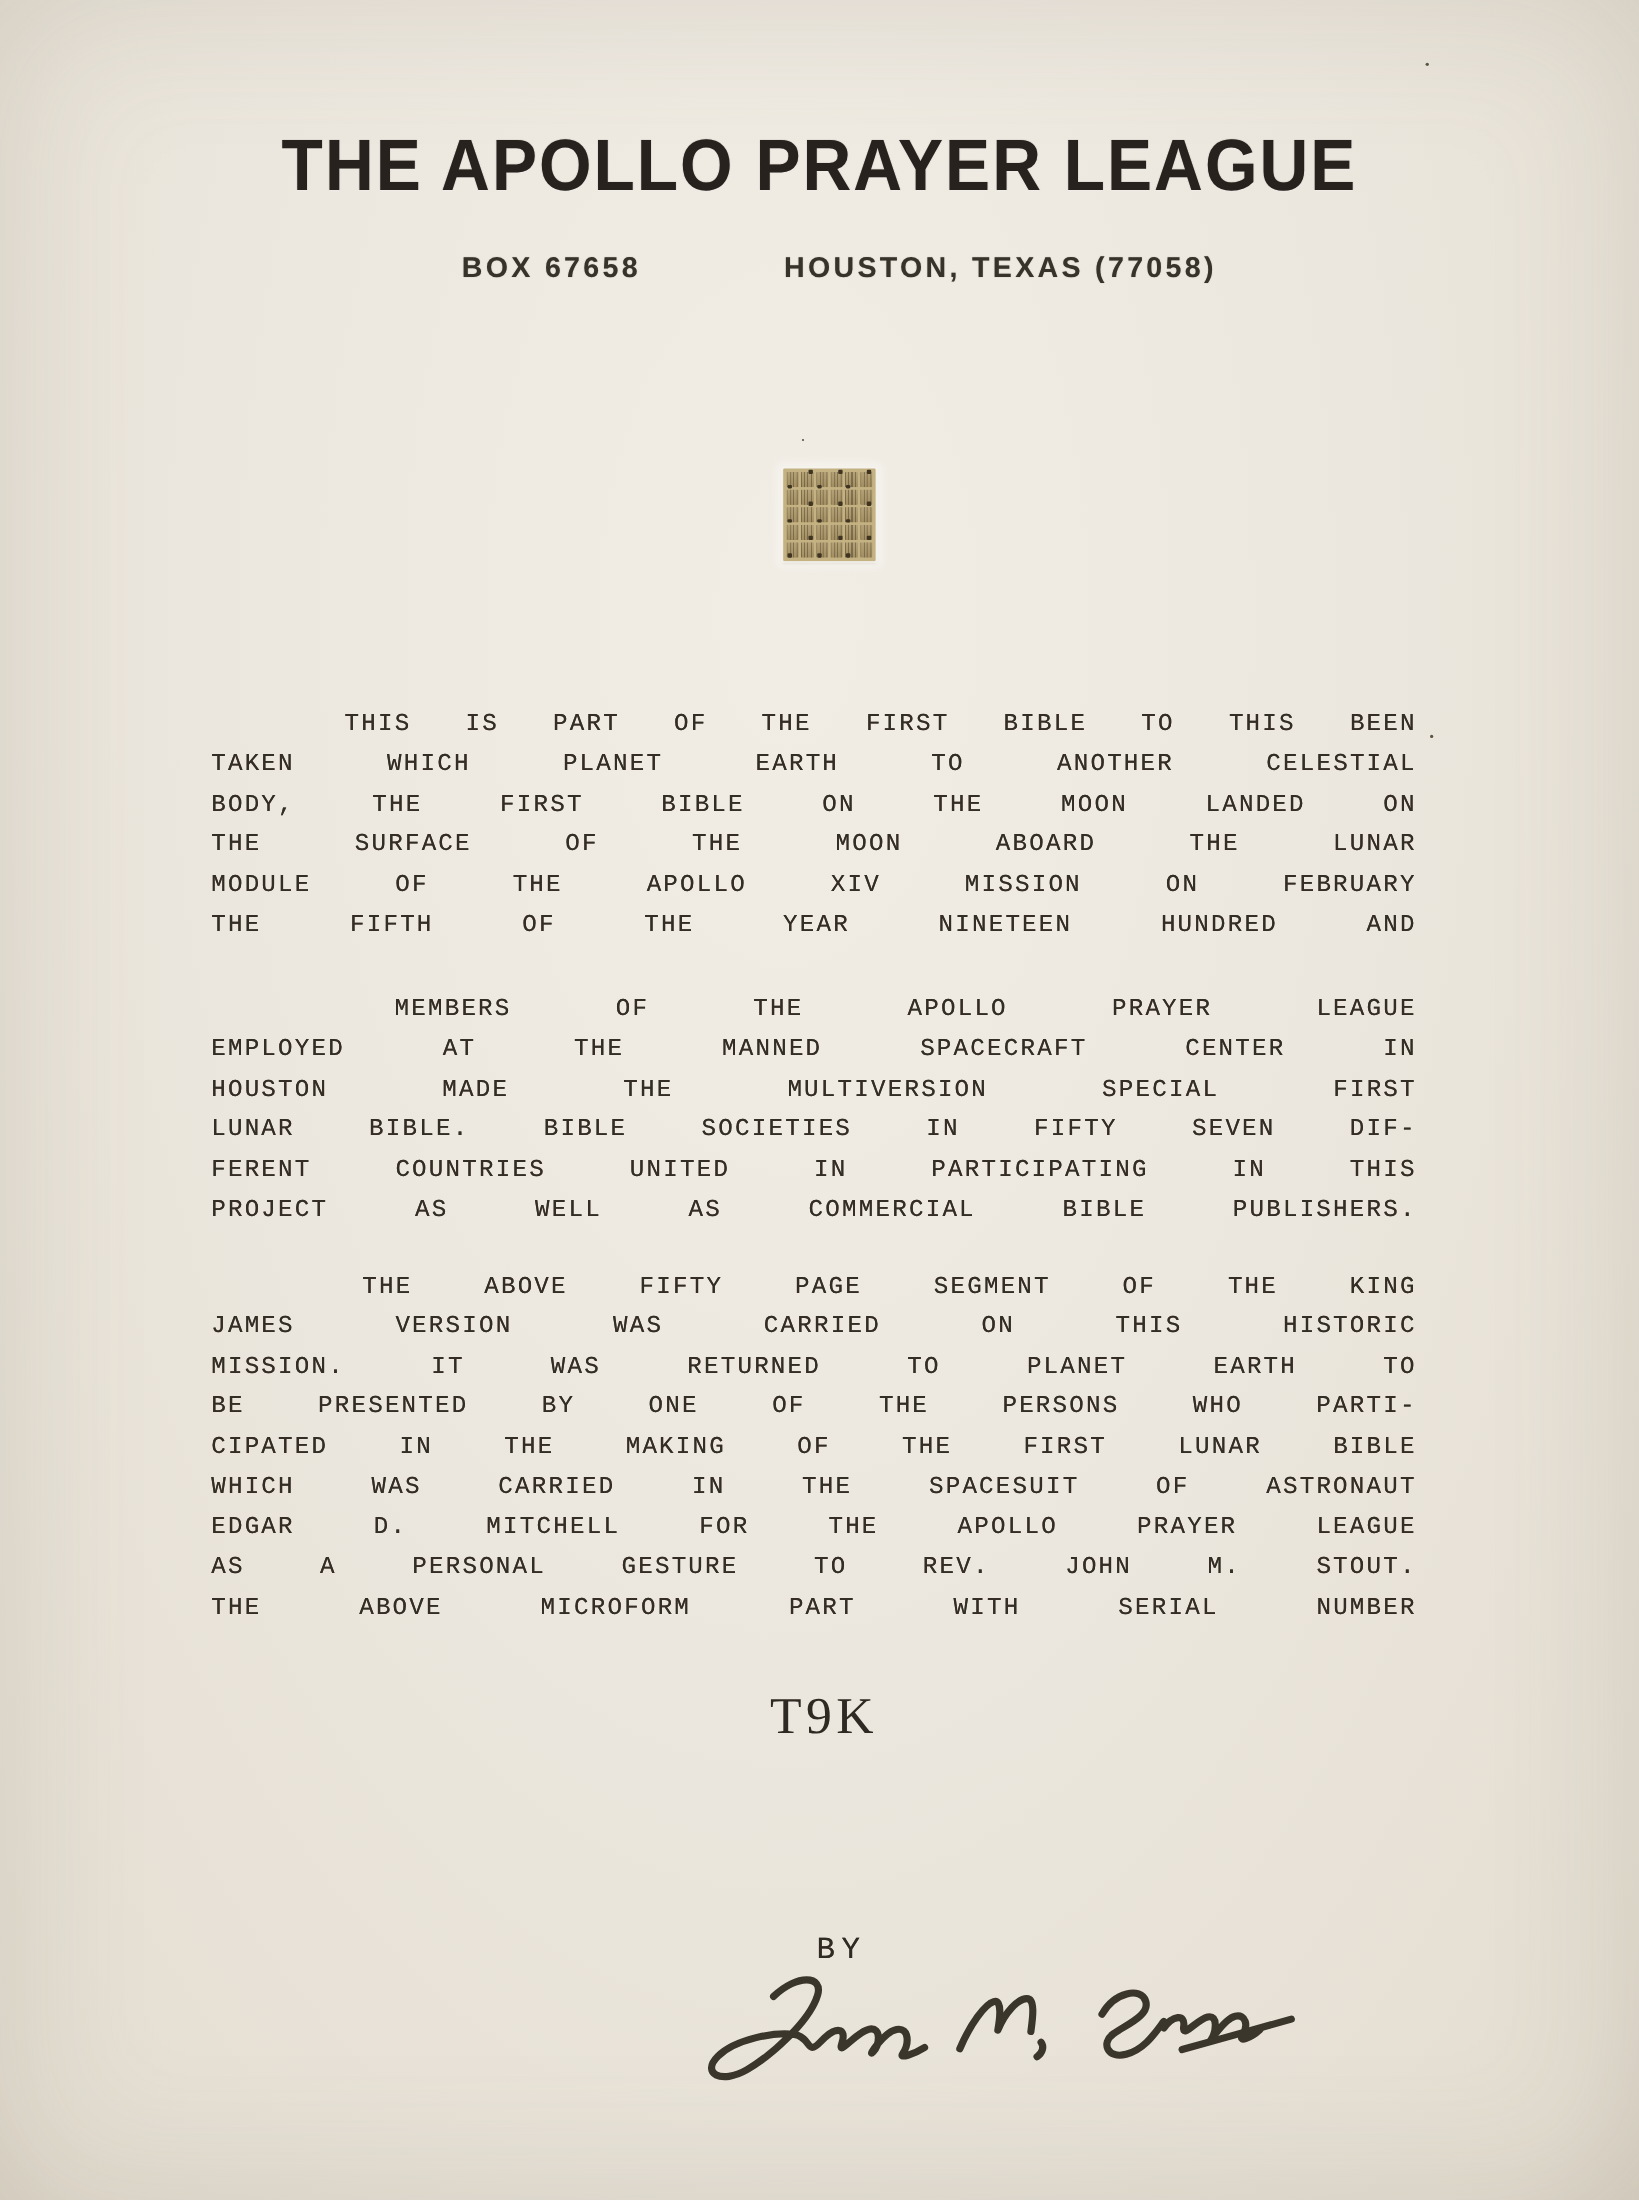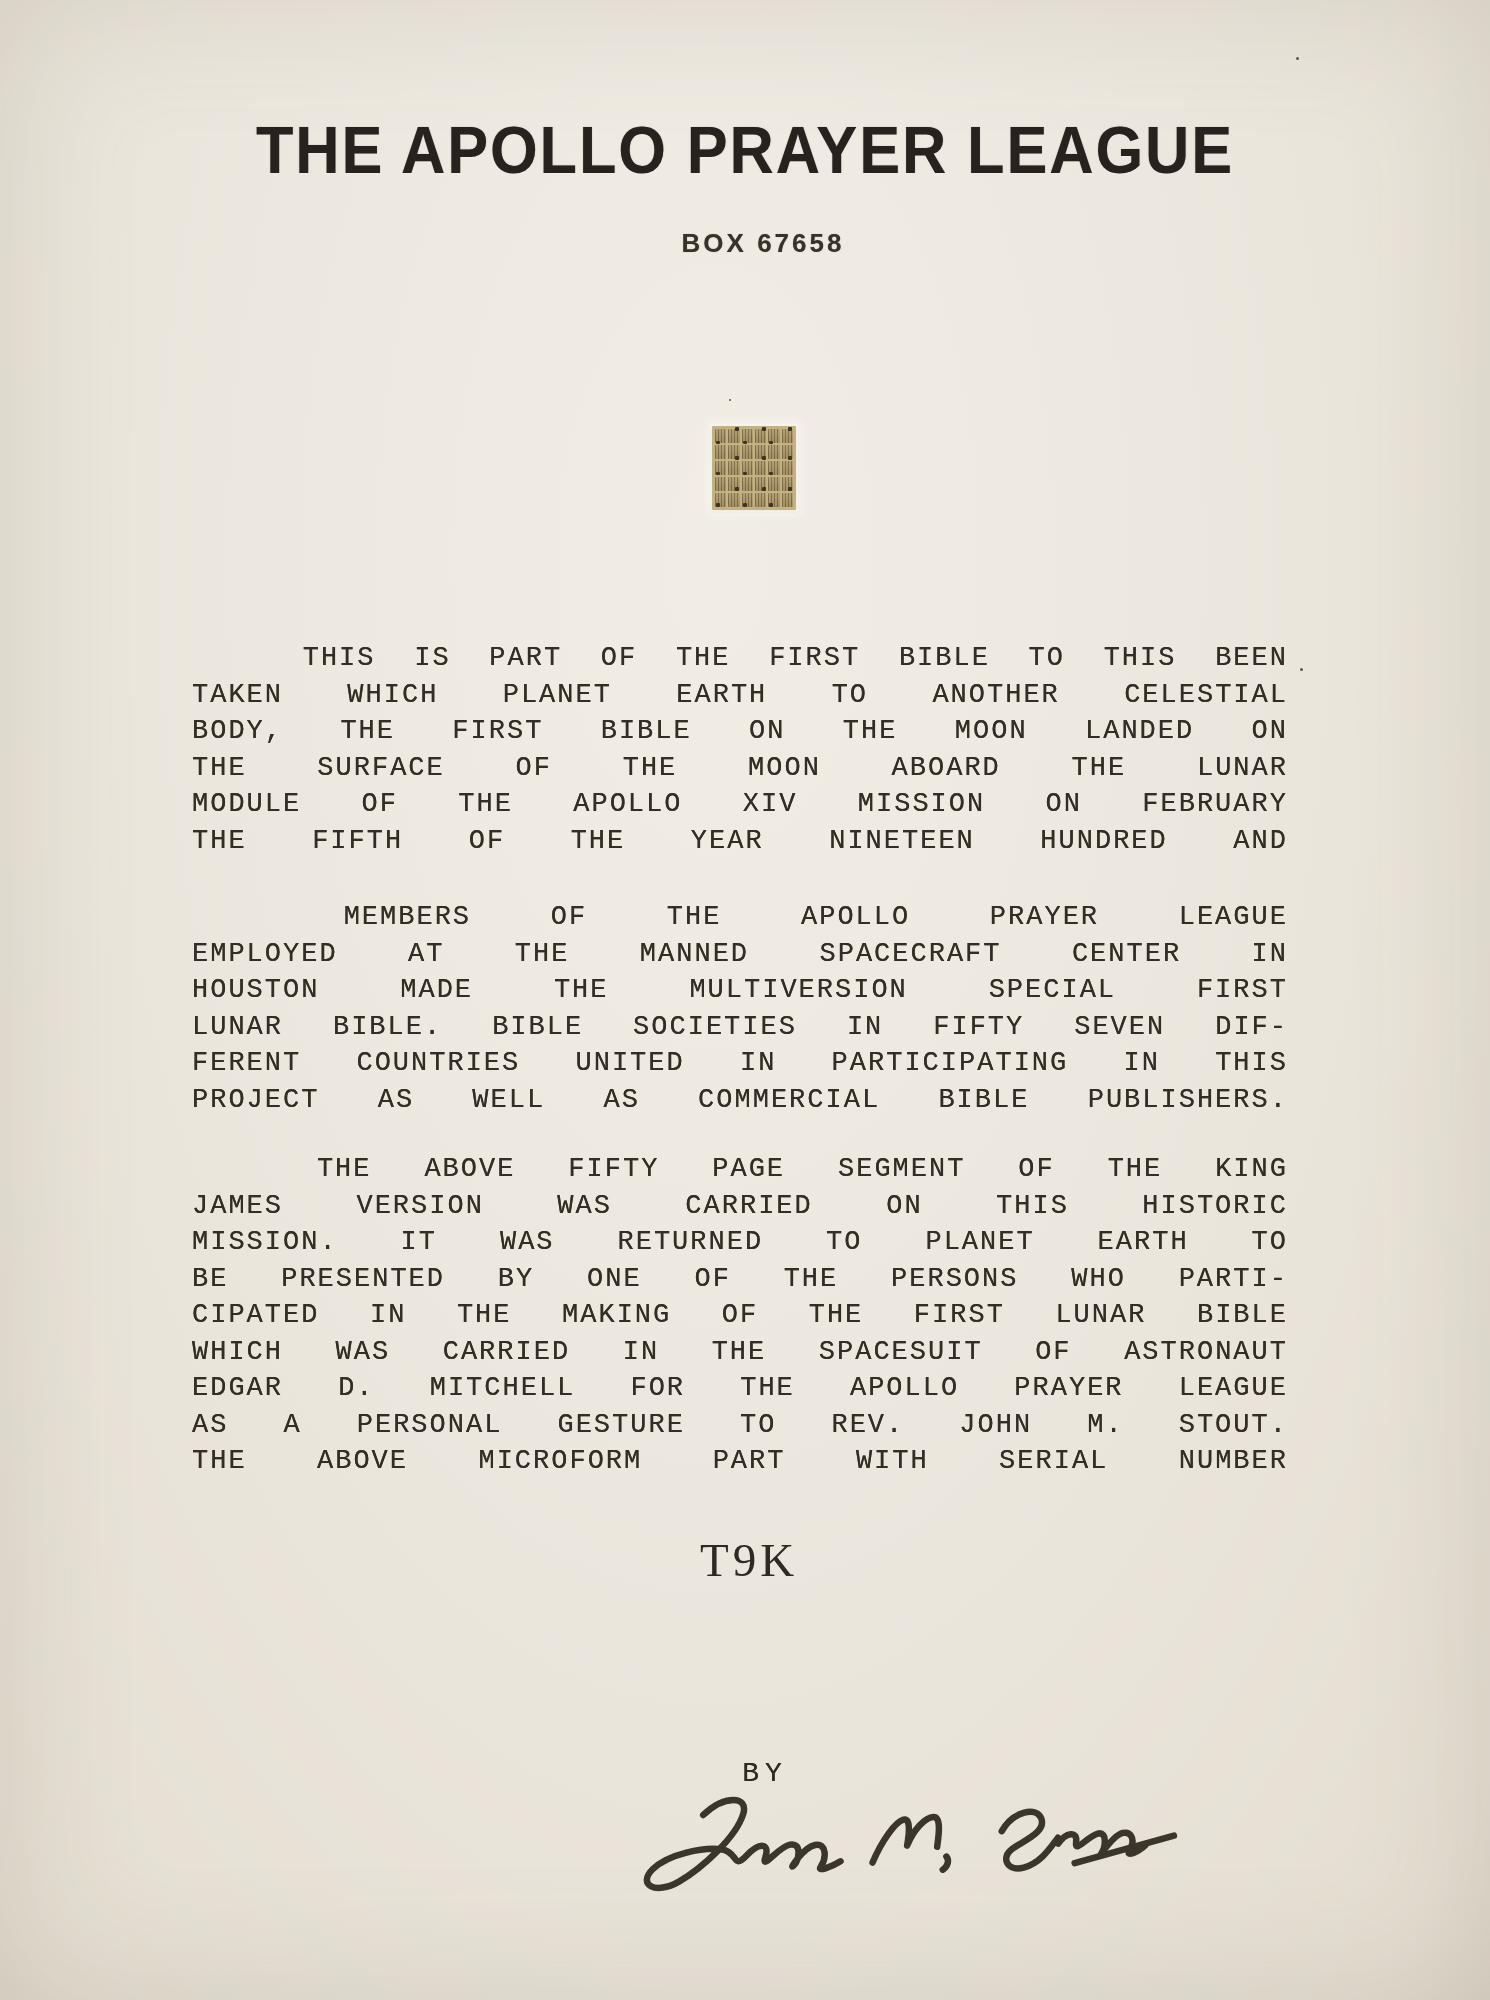--- a/index.html
+++ b/index.html
@@ -53,21 +53,21 @@
       linear-gradient(rgba(255,255,255,.10), rgba(0,0,0,.06));
     border-radius:1px;
   }
   .chip .dot{
     position:absolute;width:4px;height:3.5px;background:#3f3421;border-radius:1px;
   }
   
   .body-text{
     position:absolute;left:192px;top:640px;width:1096px;
     font-family:"Liberation Mono", monospace;
-    font-size:27px;letter-spacing:2px;
+    font-size:22px;letter-spacing:2px;
     color:#332d25;
     text-shadow:0 0 .6px rgba(45,35,25,.8);
   }
   .para{margin:0 0 40px 0;}
   .para:nth-of-type(3){margin-top:-7px;}
   .line{display:flex;justify-content:space-between;height:36.5px;align-items:center;white-space:nowrap;}
   .line.plain{justify-content:flex-start;gap:27px;}
   .line .indent{width:72px;flex:0 0 72px;}
   
   .serial{
@@ -99,20 +99,21 @@
   .speck.s3{left:729px;top:399px;width:2px;height:2px;}
 </style>
 </head>
 <body>
 
 <div class="page">
 
   <div class="title">THE APOLLO PRAYER LEAGUE</div>
   <div class="address">
     <span>BOX 67658</span>
+    <span>HOUSTON, TEXAS (77058)</span>
   </div>
 
   <div class="chip" id="chip" title="lunar-bible-microform-fragment" style="background: rgb(196, 178, 131);">
       <div class="cell" style="background-color: rgb(172, 151, 104);"></div>
       <div class="cell" style="background-color: rgb(172, 151, 104);"></div>
       <div class="cell" style="background-color: rgb(172, 151, 104);"></div>
       <div class="cell" style="background-color: rgb(172, 151, 104);"></div>
       <div class="cell" style="background-color: rgb(172, 151, 104);"></div>
       <div class="cell" style="background-color: rgb(172, 151, 104);"></div>
       <div class="cell" style="background-color: rgb(172, 151, 104);"></div>

